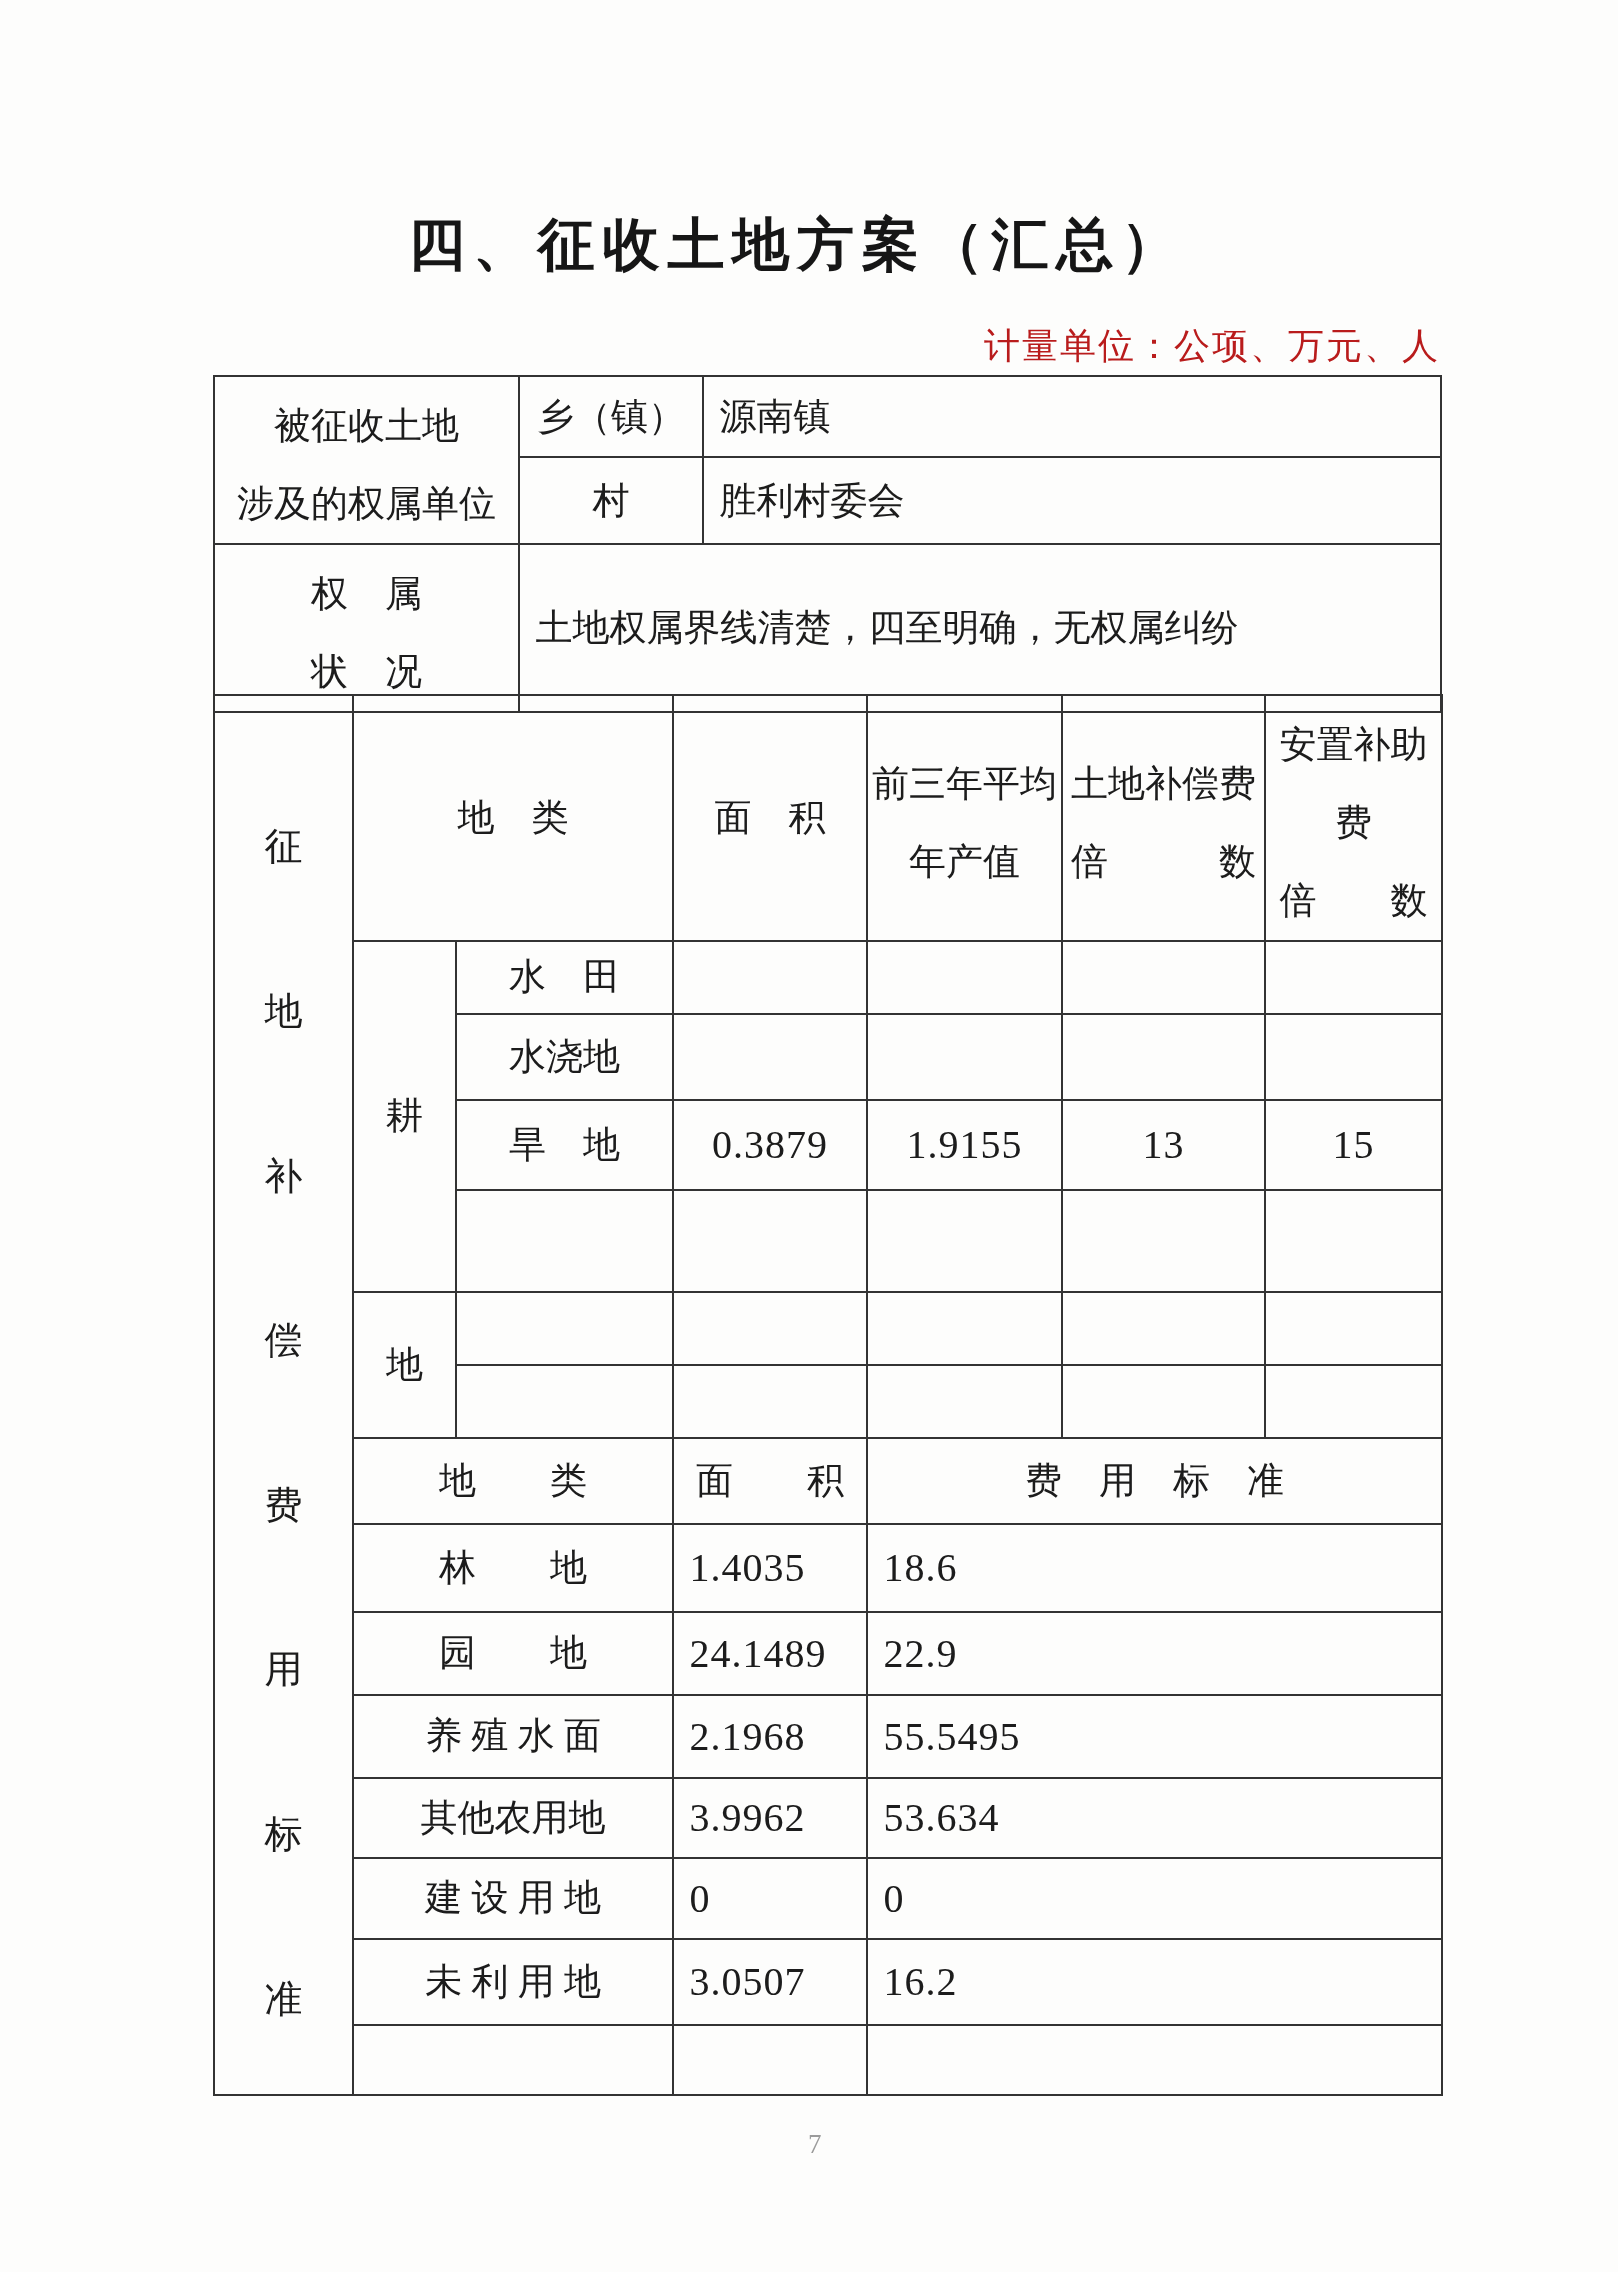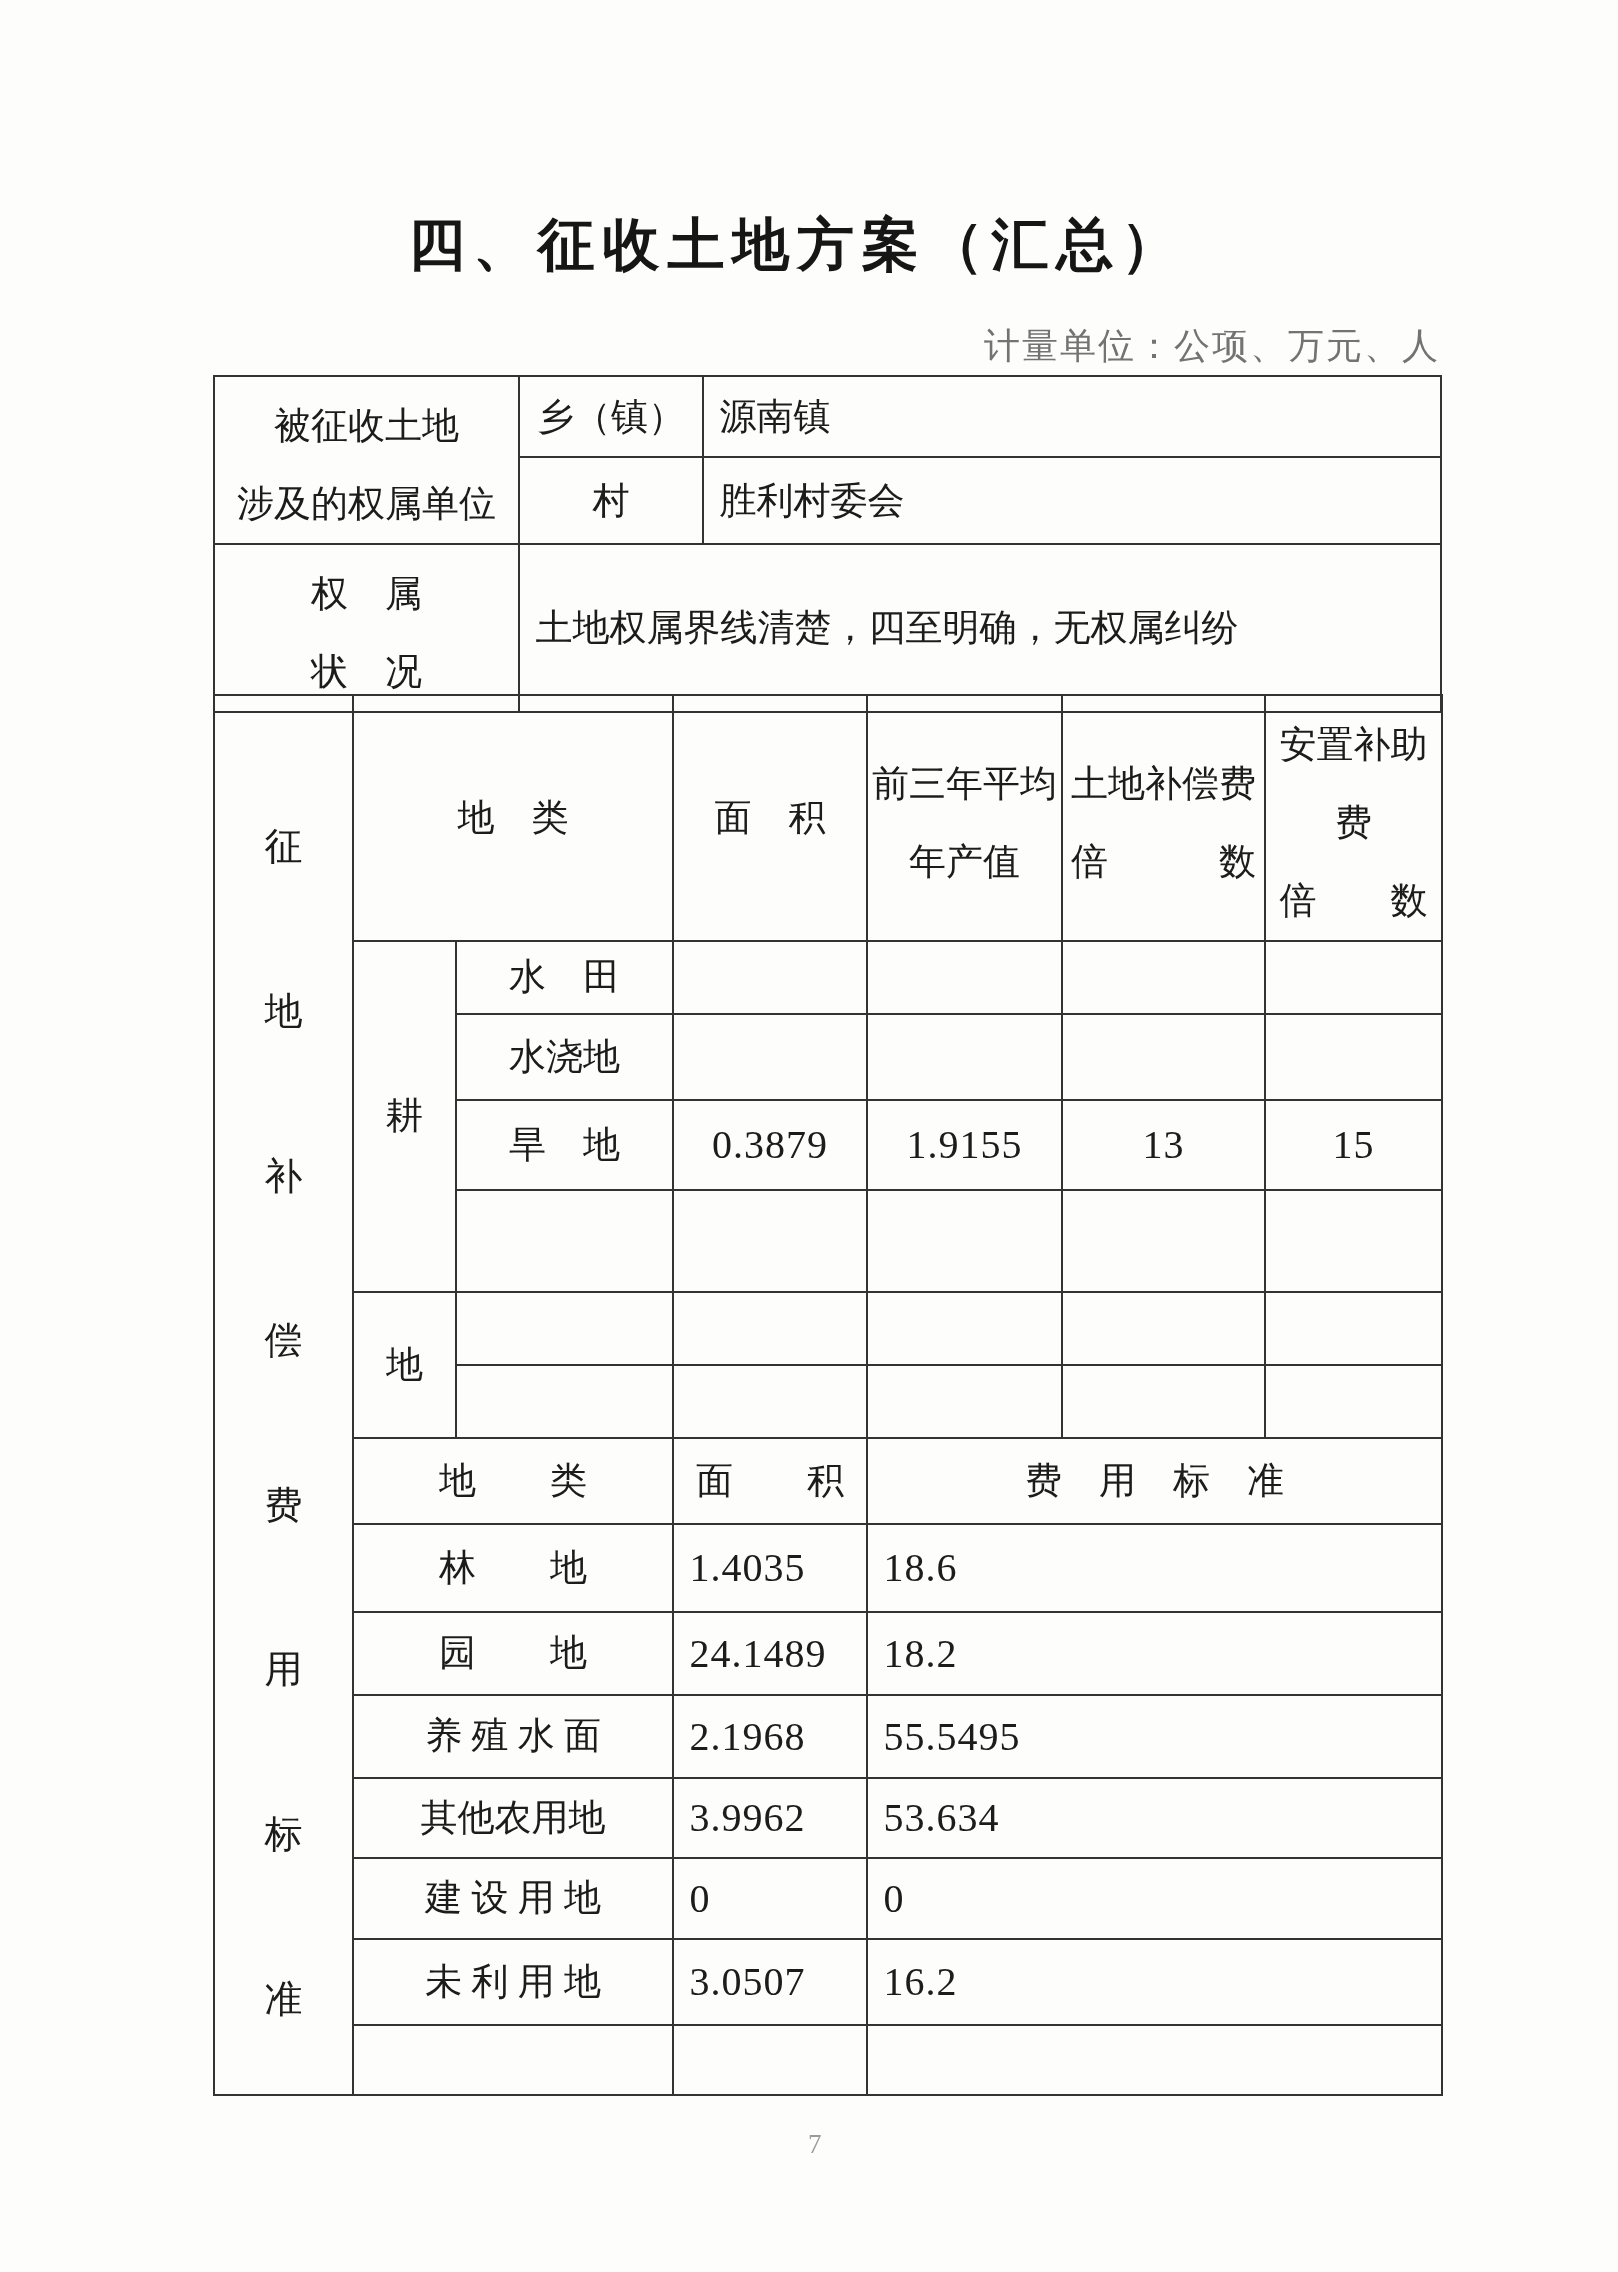--- a/index.html
+++ b/index.html
@@ -10,21 +10,21 @@
     color:#1a1a1a;
     position:relative;
   }
   .page{position:absolute;left:0;top:0;width:1619px;height:2272px;}
   .title{
     position:absolute;left:0;top:207px;width:1594px;
     text-align:center;font-size:57px;font-weight:700;letter-spacing:7.8px;color:#161616;
   }
   .unit-note{
     position:absolute;right:179px;top:322px;
-    font-size:36px;letter-spacing:2px;color:#737373;
+    font-size:36px;letter-spacing:2px;color:#b91c1c;
   }
   table{border-collapse:collapse;table-layout:fixed;background:transparent;}
   table.t1{position:absolute;left:213px;top:375px;width:1228px;border:2.9px solid #2d2d2d;}
   table.t2{position:absolute;left:213px;top:694px;width:1228px;border:2.9px solid #2d2d2d;}
   td{
     border:2px solid #333;padding:0;
     font-size:37px;color:#1c1c1c;vertical-align:middle;
     overflow:hidden;
   }
   .c{text-align:center;}
@@ -172,21 +172,21 @@
     </tr>
 
     <tr style="height:88px">
       <td colspan="2" class="c">林　　地</td>
       <td class="l num">1.4035</td>
       <td colspan="3" class="l num">18.6</td>
     </tr>
     <tr style="height:83px">
       <td colspan="2" class="c">园　　地</td>
       <td class="l num">24.1489</td>
-      <td colspan="3" class="l num">18.2</td>
+      <td colspan="3" class="l num">22.9</td>
     </tr>
     <tr style="height:83px">
       <td colspan="2" class="c">养 殖 水 面</td>
       <td class="l num">2.1968</td>
       <td colspan="3" class="l num">55.5495</td>
     </tr>
     <tr style="height:80px">
       <td colspan="2" class="c">其他农用地</td>
       <td class="l num">3.9962</td>
       <td colspan="3" class="l num">53.634</td>

